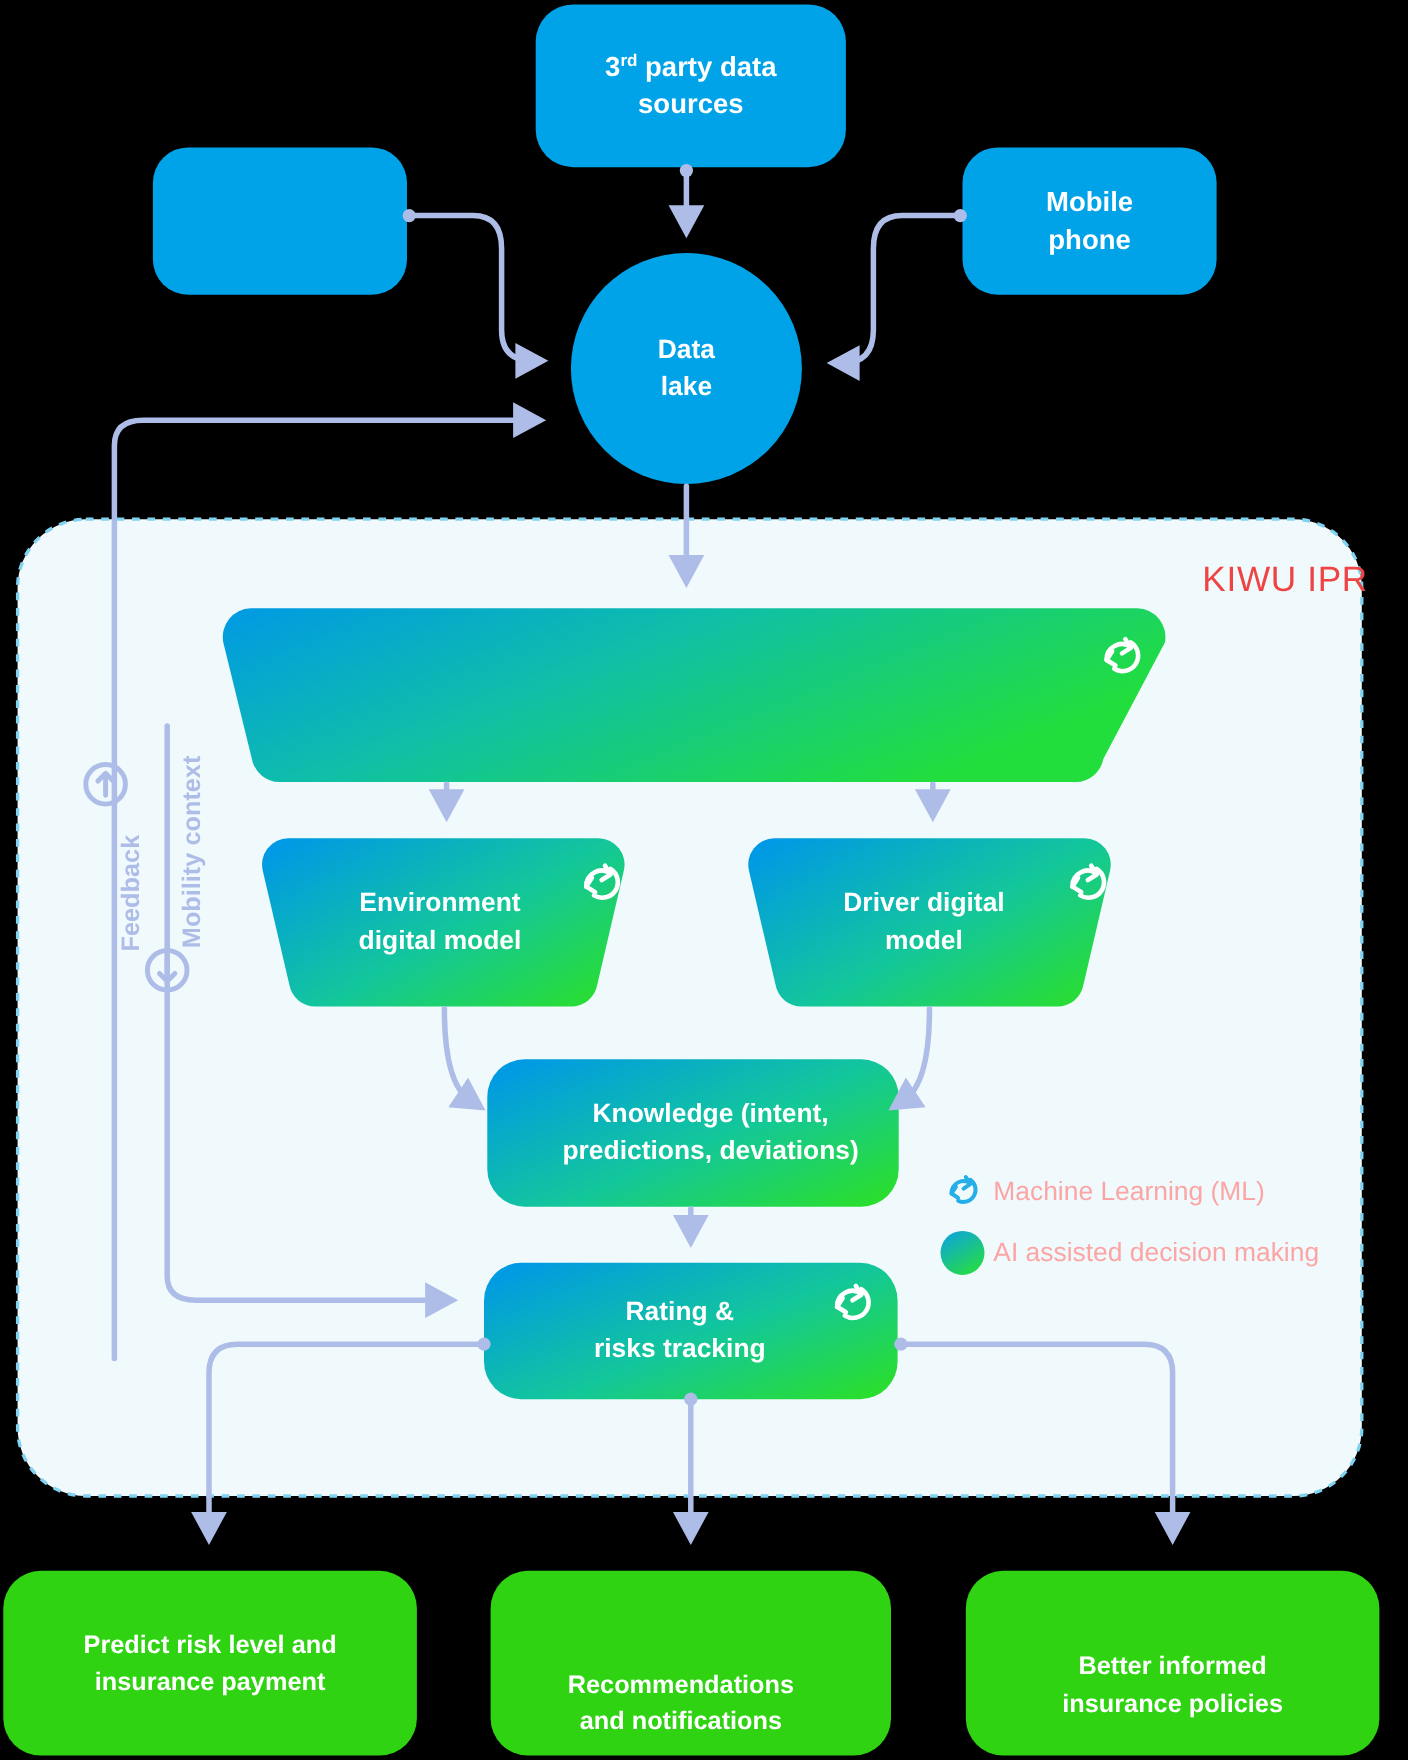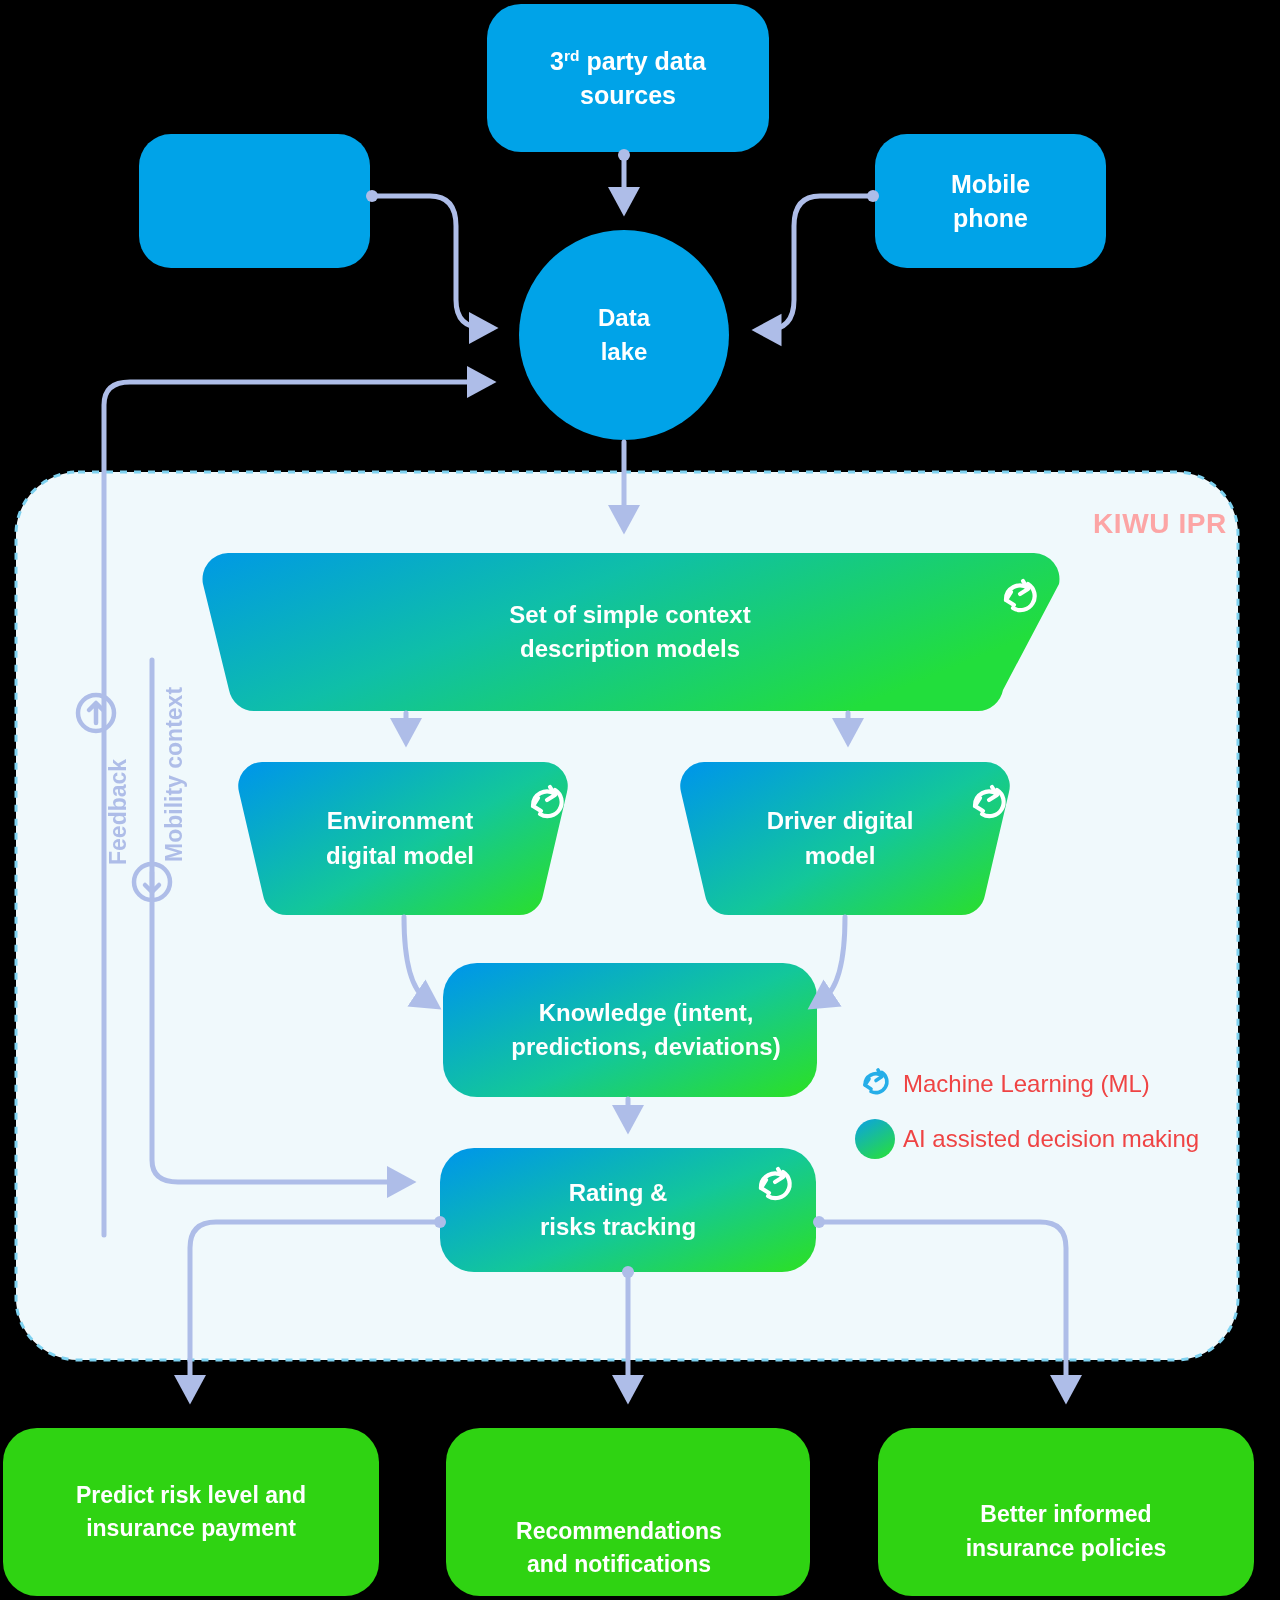--- a/index.html
+++ b/index.html
@@ -5,23 +5,23 @@
   html,body{margin:0;padding:0;background:#000;}
   #stage{position:relative;width:1280px;height:1600px;background:#000;
          font-family:"Liberation Sans",sans-serif;overflow:hidden;}
   #stage svg{position:absolute;left:0;top:0;width:1280px;height:1600px;}
   .lbl{position:absolute;display:flex;align-items:center;justify-content:center;
        text-align:center;color:#fff;font-weight:bold;pointer-events:none;}
   .src-lbl{font-size:25px;line-height:1.38;}
   .circ-lbl{font-size:24px;line-height:1.42;}
   .proc-lbl{font-size:24px;line-height:1.42;}
   .out-lbl{font-size:23px;line-height:1.45;}
-  .kiwu{position:absolute;color:#fca5a5;font-weight:bold;font-size:28px;
+  .kiwu{position:absolute;color:#ef4444;font-weight:normal;font-size:32px;
         letter-spacing:.6px;}
-  .legend-txt{position:absolute;color:#ef4444;font-size:24px;white-space:nowrap;}
+  .legend-txt{position:absolute;color:#fca5a5;font-size:24px;white-space:nowrap;}
   .vtext{position:absolute;color:#AEBDE8;font-weight:bold;font-size:23px;
          white-space:nowrap;transform-origin:0 0;}
   sup{font-size:.62em;vertical-align:super;font-weight:bold;}
 </style>
 </head>
 <body>
 
 <div id="stage">
 
   <svg viewBox="0 0 1280 1600">
@@ -158,23 +158,20 @@
     <span>3<sup>rd</sup> party data<br>sources</span>
   </div>
   <div class="lbl src-lbl" style="left:875px;top:134px;width:231px;height:134px;">
     <span>Mobile<br>phone</span>
   </div>
 
   <div class="lbl circ-lbl" style="left:519px;top:230px;width:210px;height:210px;">
     <span>Data<br>lake</span>
   </div>
 
-  <div class="lbl proc-lbl" style="left:240px;top:553px;width:780px;height:158px;">
-    <span>Set of simple context<br>description models</span>
-  </div>
   <div class="lbl proc-lbl" style="left:250px;top:762px;width:300px;height:153px;">
     <span>Environment<br>digital model</span>
   </div>
   <div class="lbl proc-lbl" style="left:690px;top:762px;width:300px;height:153px;">
     <span>Driver digital<br>model</span>
   </div>
   <div class="lbl proc-lbl" style="left:459px;top:963px;width:374px;height:134px;">
     <span>Knowledge (intent,<br>predictions, deviations)</span>
   </div>
   <div class="lbl proc-lbl" style="left:430px;top:1148px;width:376px;height:124px;">

